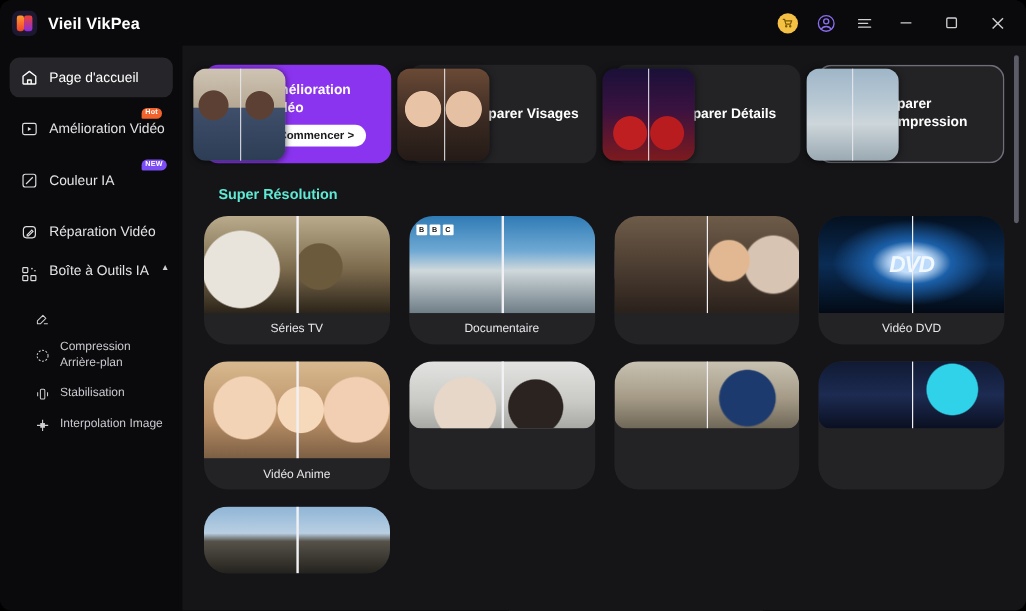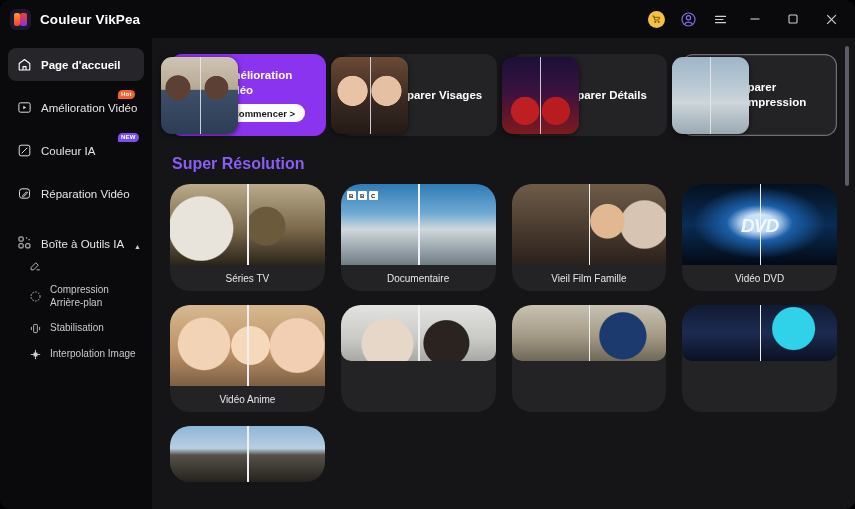--- a/index.html
+++ b/index.html
@@ -86,40 +86,40 @@
     display: flex;
     align-items: center;
     gap: 9px;
     padding: 0 8px;
     border-radius: 8px;
     margin-bottom: 10px;
     color: #e3e3e6;
     font-size: 11.5px;
     white-space: nowrap;
   }
-  .nav-item.active { background: #26262a; font-weight: bold; color:#fff; }
+  .nav-item.active { background: #26262a; font-weight: normal; color:#fff; }
   .nav-ico { width: 16px; height: 16px; flex: 0 0 16px; display:flex; align-items:center; justify-content:center;}
   .nav-ico svg { display:block; }
   .badge {
     position: absolute;
     top: -1px;
     font-size: 6px;
     font-weight: bold;
     color: #fff;
     padding: 1px 3px 1.5px 3px;
     border-radius: 5px 5px 5px 1px;
     letter-spacing: .2px;
     line-height: 1;
   }
   .badge.hot { background: #f2622c; left: 110px; }
   .badge.new { background: #7b4df5; left: 110px; }
 
   .group-head {
     height: 30px;
-    display: flex; align-items: flex-end; gap: 9px;
+    display: flex; align-items: flex-start; gap: 9px;
     padding: 0 8px;
     color: #e3e3e6;
     font-size: 11.5px;
     margin-bottom: 4px;
     white-space: nowrap;
   }
   .caret { font-size: 7px; color: #cfcfd4; margin-left: 1px; }
   .sub-item {
     display: flex;
     align-items: center;
@@ -182,24 +182,24 @@
     color: #18181b;
     font-size: 9.5px;
     font-weight: bold;
     padding: 3.5px 10px;
     border-radius: 11px;
     white-space: nowrap;
   }
 
   
   .section-title {
-    color: #8b5cf6;
-    font-size: 16px;
+    color: #5eead4;
+    font-size: 12px;
     font-weight: bold;
-    margin: 19px 0 11px 2px;
+    margin: 19px 0 11px 12px;
   }
   .grid {
     display: grid;
     grid-template-columns: repeat(4, 1fr);
     gap: 14px 16px;
   }
   .tile {
     background: #232326;
     border-radius: 20px;
     overflow: hidden;
@@ -320,21 +320,21 @@
 <body>
 
 <div class="app">
 
   <div class="titlebar">
     <div class="brand">
       <div class="logo">
         <div class="lg-a"></div>
           <div class="lg-b"></div>
       </div>
-      <div class="brand-name">Couleur VikPea</div>
+      <div class="brand-name">Vieil VikPea</div>
     </div>
     <div class="tb-spacer"></div>
     <div class="tb-icons">
       <div class="tb-btn">
         <div class="cart-circle">
           <svg width="10" height="10" viewBox="0 0 24 24" fill="none" stroke="#7a5a00" stroke-width="2.4" stroke-linecap="round" stroke-linejoin="round">
             <path d="M4 5h3l2.2 9.5h9.3L21 8H7"></path>
               <circle cx="10" cy="19" r="1.3" fill="#7a5a00"></circle>
               <circle cx="18" cy="19" r="1.3" fill="#7a5a00"></circle>
           </svg>
@@ -539,21 +539,20 @@
             <div class="tile-label">Documentaire</div>
           </div>
 
 
 
           <div class="tile">
             <div class="tile-img">
               <div class="ph ph-family"></div>
                 <div class="split"></div>
             </div>
-            <div class="tile-label">Vieil Film Famille</div>
           </div>
 
           <div class="tile">
             <div class="tile-img">
               <div class="ph ph-dvd"></div>
               <div class="dvd-word">DVD</div>
               <div class="split"></div>
             </div>
             <div class="tile-label">Vidéo DVD</div>
           </div>

